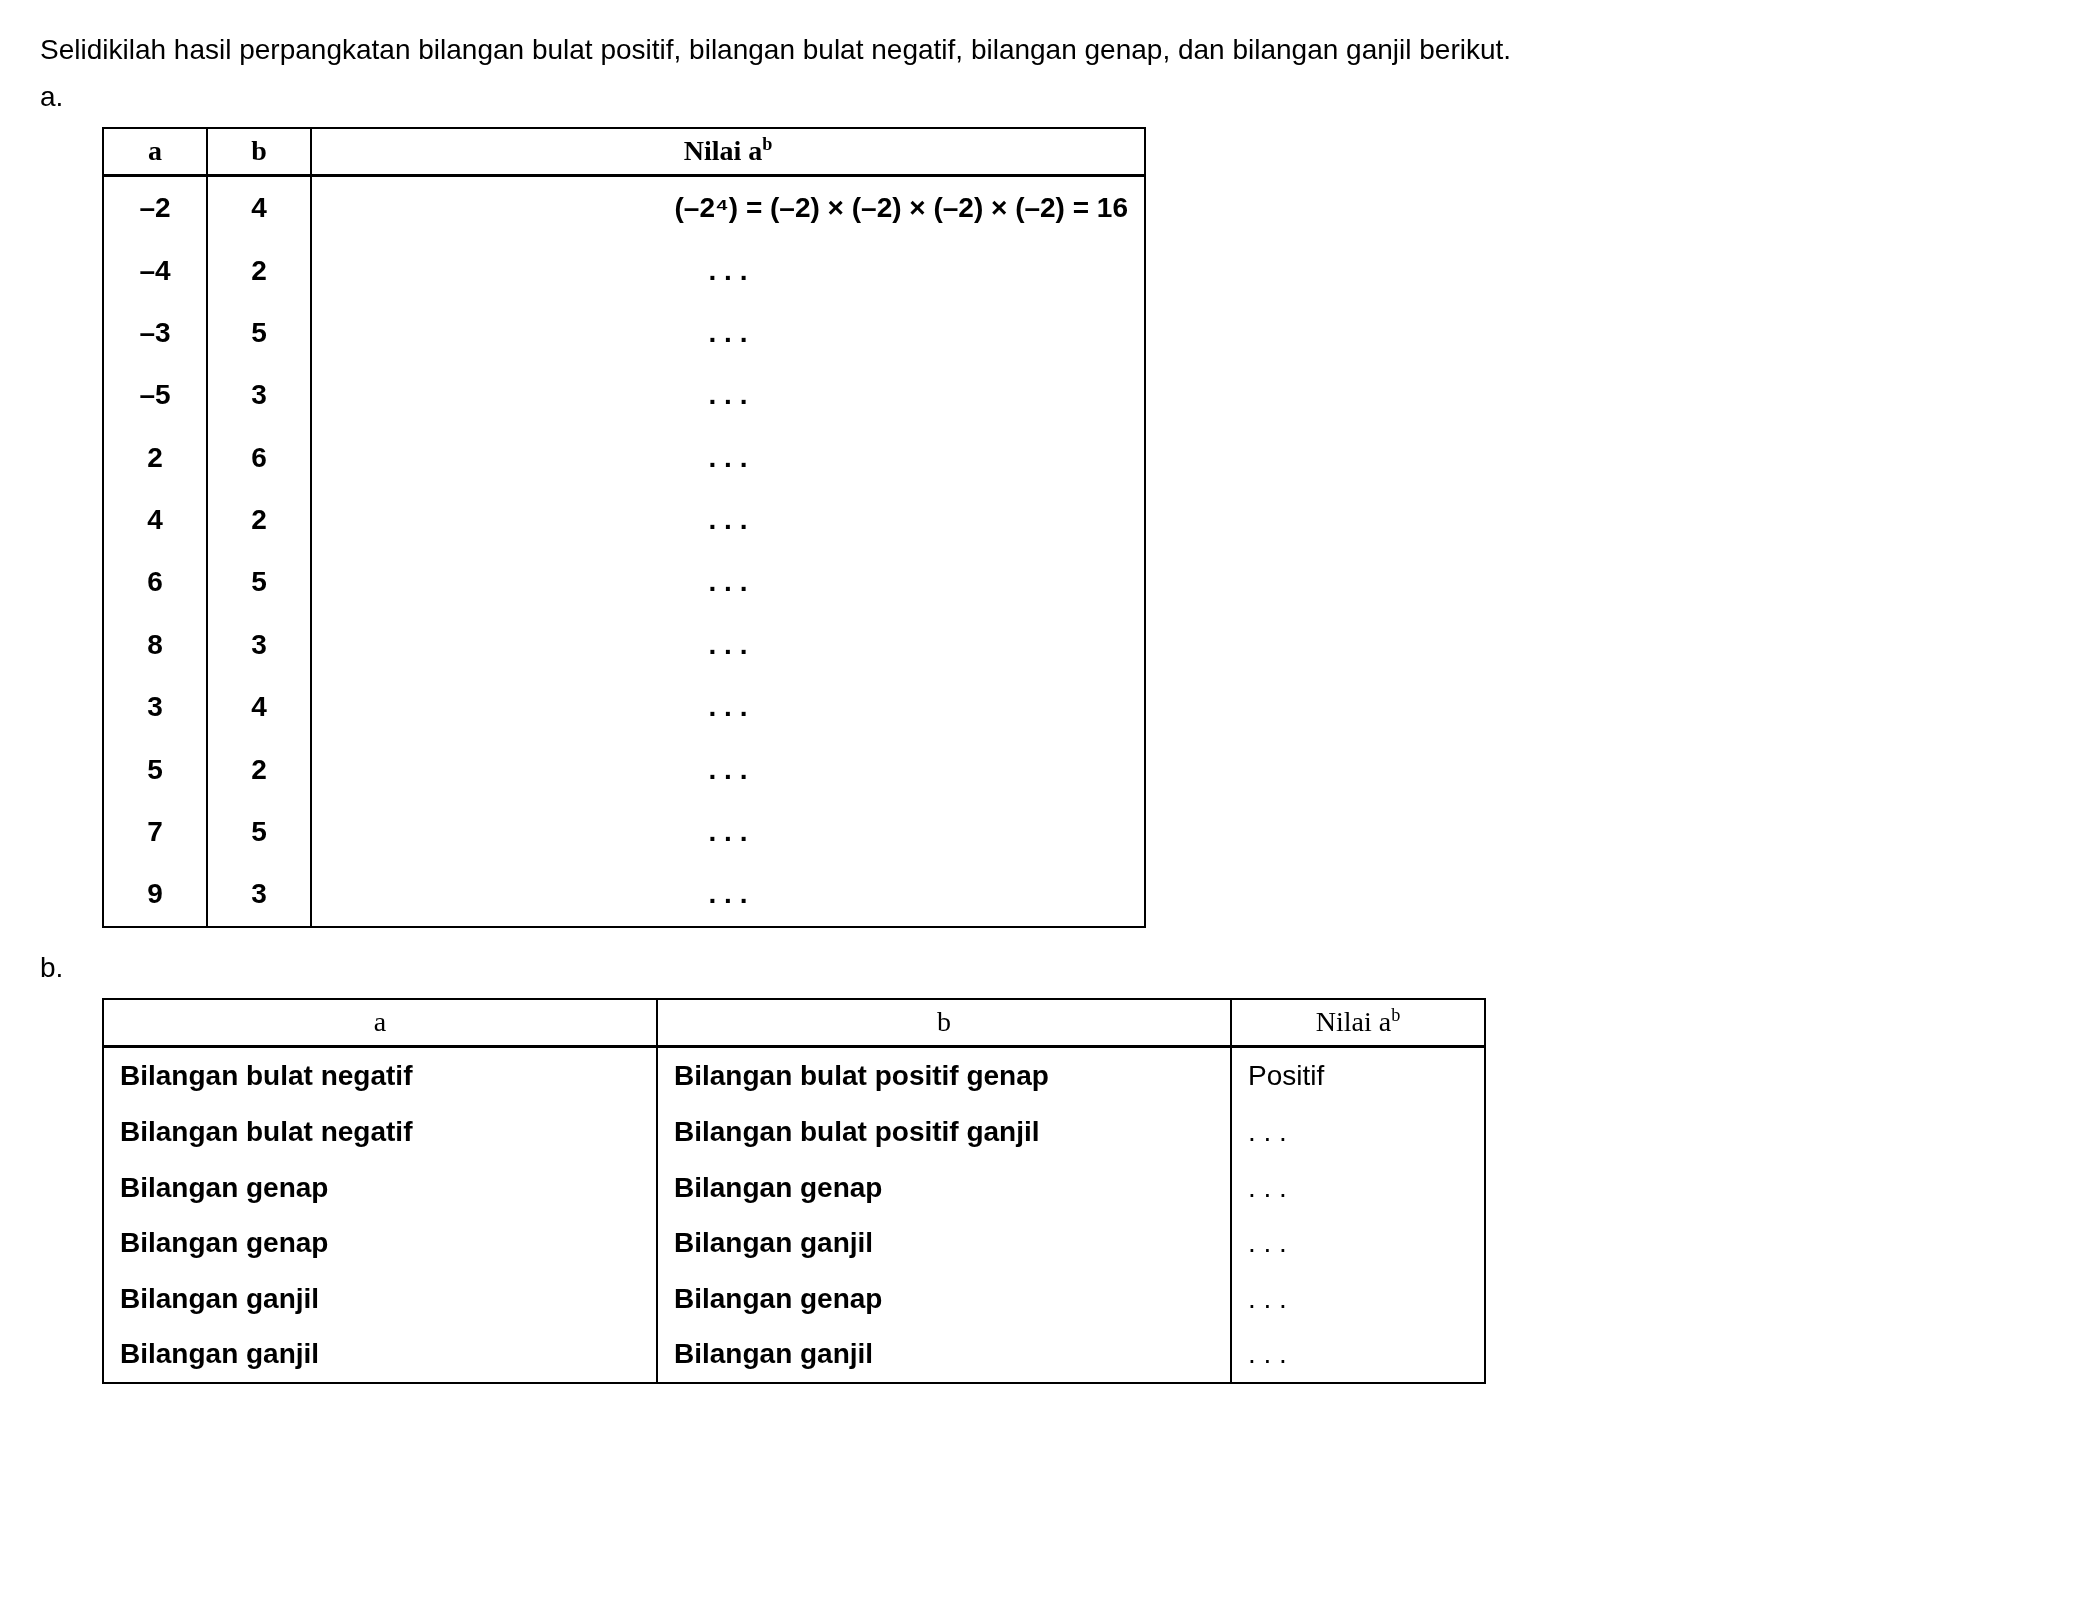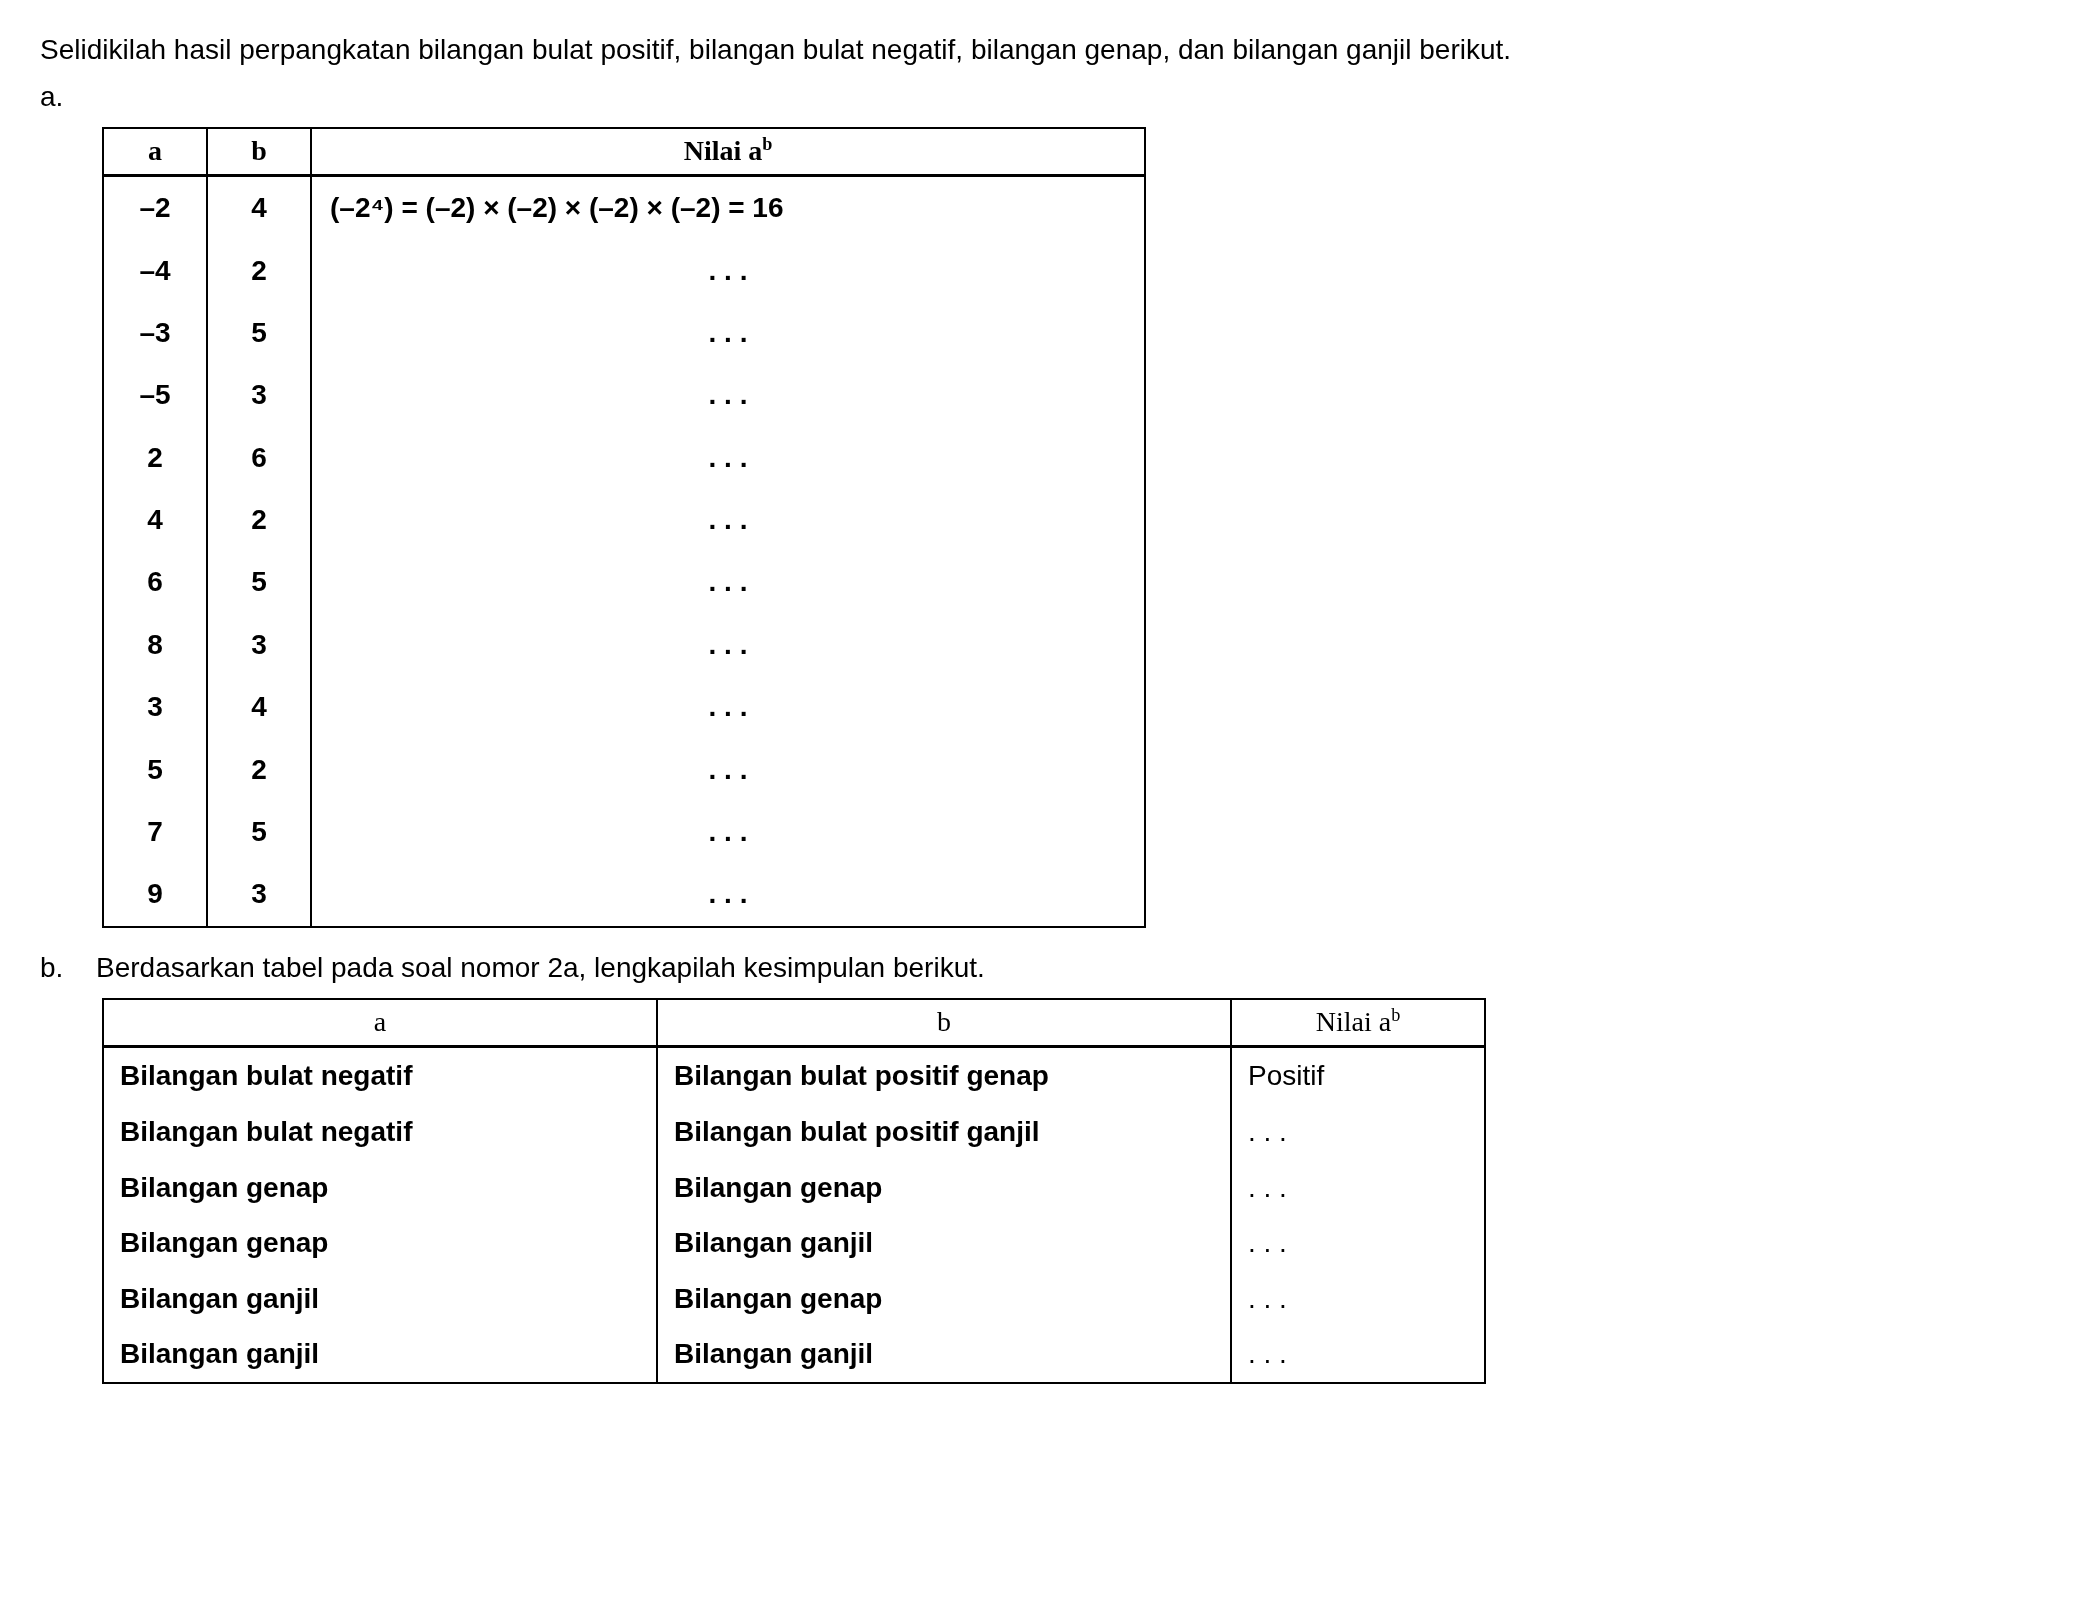--- a/index.html
+++ b/index.html
@@ -50,21 +50,21 @@
     border-top: none;
     border-bottom: none;
     line-height: 1.8;
     padding-top: 6px;
     padding-bottom: 6px;
   }
   .tbl1 tr.bodyrow td { border-top:none; border-bottom:none; }
   .tbl1 tr.lastrow td { border-bottom: 2px solid #000; }
   .tbl1 td.a, .tbl1 td.b { text-align:center; font-weight:bold; }
   .tbl1 td.c { text-align:center; font-weight:bold; }
-  .tbl1 td.c.first { text-align:left; padding-left: 18px; }
+  .tbl1 td.c.first { text-align:right; padding-left: 18px; }
 
   .tbl2 th { padding: 2px 16px; }
   .tbl2 .col-a { width: 520px; text-align:center; }
   .tbl2 .col-b { width: 540px; text-align:center; }
   .tbl2 .col-c { width: 220px; text-align:center; }
   .tbl2 td { border-top:none; border-bottom:none; line-height:1.7; padding-top:4px; padding-bottom:4px;}
   .tbl2 tr.lastrow td { border-bottom:2px solid #000; }
   .tbl2 td.la { font-weight:bold;margin-left:32px; }
   .tbl2 td.lb { font-weight:bold; }
   .tbl2 td.lc { font-weight:normal; text-align:left;margin-left:14px; }
@@ -151,21 +151,20 @@
           <td class="a cell-content">9</td>
           <td class="b cell-content">3</td>
           <td class="c cell-content">. . .</td>
         </tr>
       </tbody>
   </table>
 </div>
 
 <div class="item-row" style="margin-top:20px">
   <div class="item-label">b.</div>
-  <div>Berdasarkan tabel pada soal nomor 2a, lengkapilah kesimpulan berikut.</div>
 </div>
 
 <div class="table-wrap">
   <table class="tbl2">
     <thead>
       <tr>
         <th class="col-a">a</th>
         <th class="col-b">b</th>
         <th class="col-c">
           <span>Nilai a</span><sup>b</sup>

